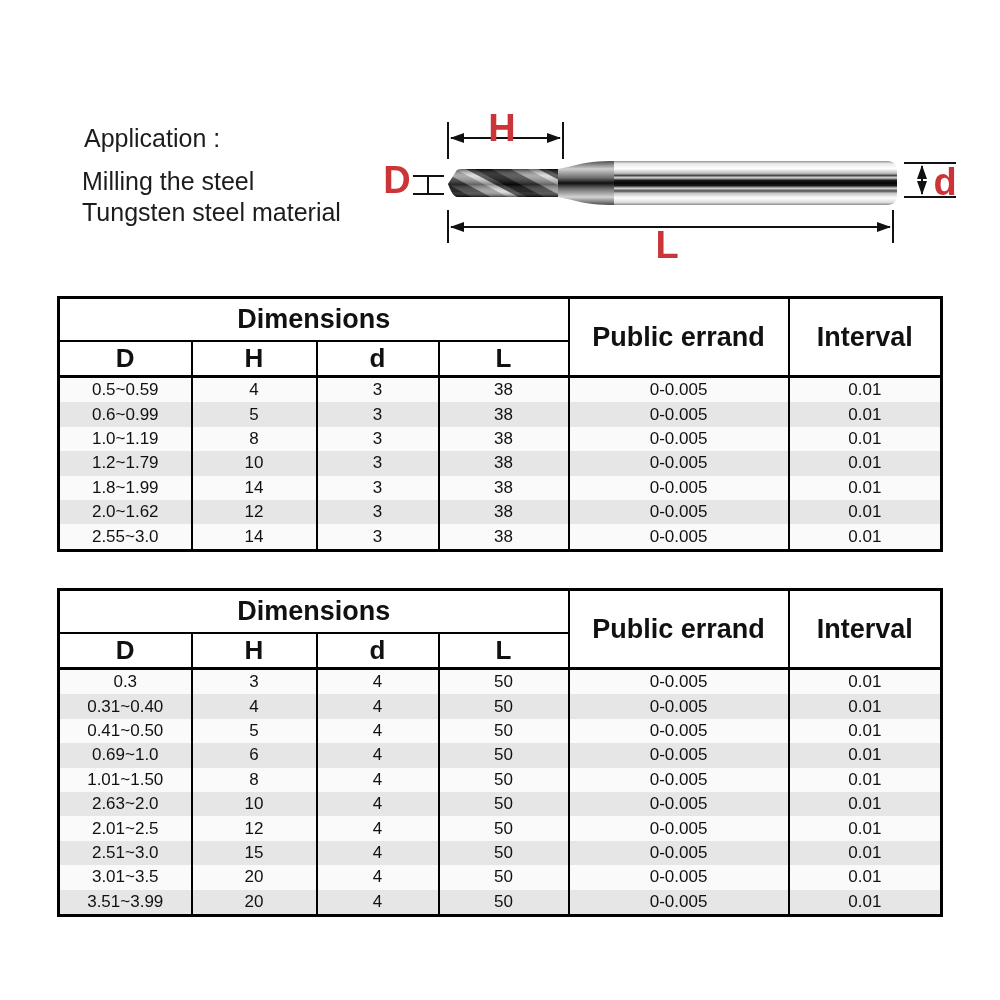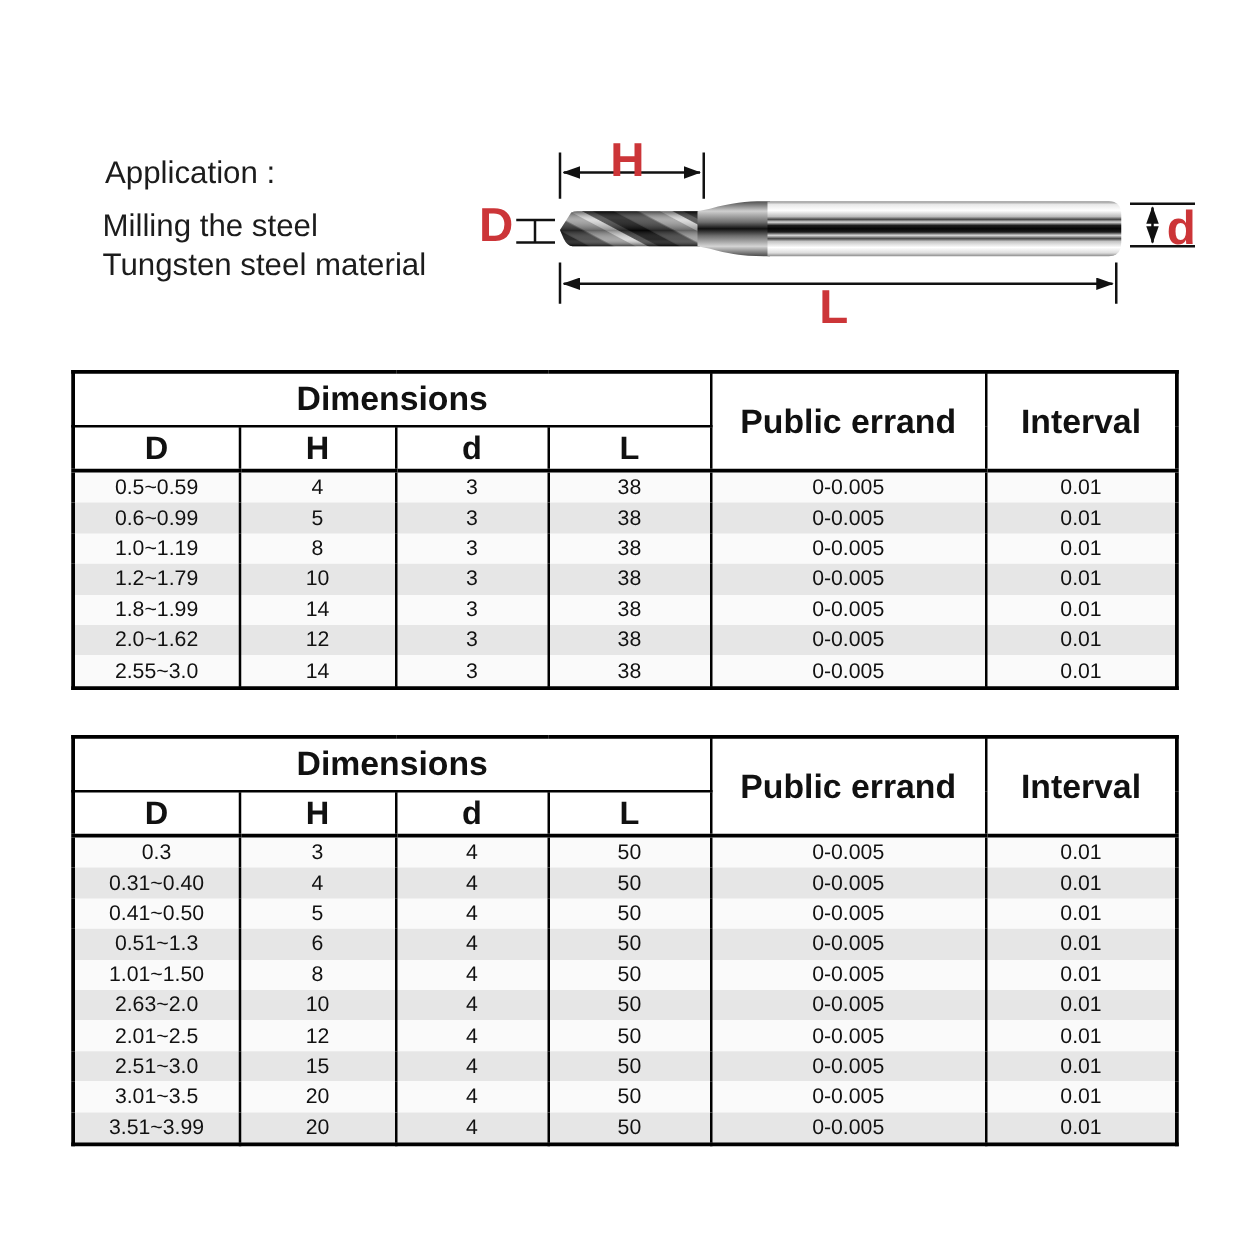--- a/index.html
+++ b/index.html
@@ -260,21 +260,21 @@
         </tr>
         <tr>
           <td>0.41~0.50</td>
           <td>5</td>
           <td>4</td>
           <td>50</td>
           <td>0-0.005</td>
           <td>0.01</td>
         </tr>
         <tr>
-          <td>0.51~1.3</td>
+          <td>0.69~1.0</td>
           <td>6</td>
           <td>4</td>
           <td>50</td>
           <td>0-0.005</td>
           <td>0.01</td>
         </tr>
         <tr>
           <td>1.01~1.50</td>
           <td>8</td>
           <td>4</td>

